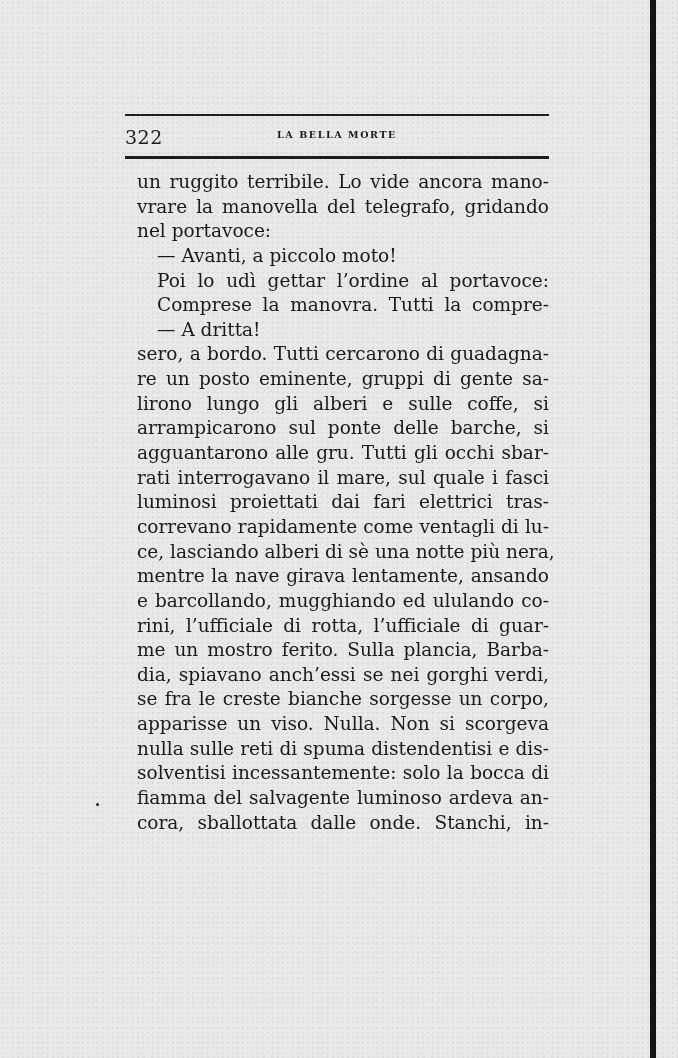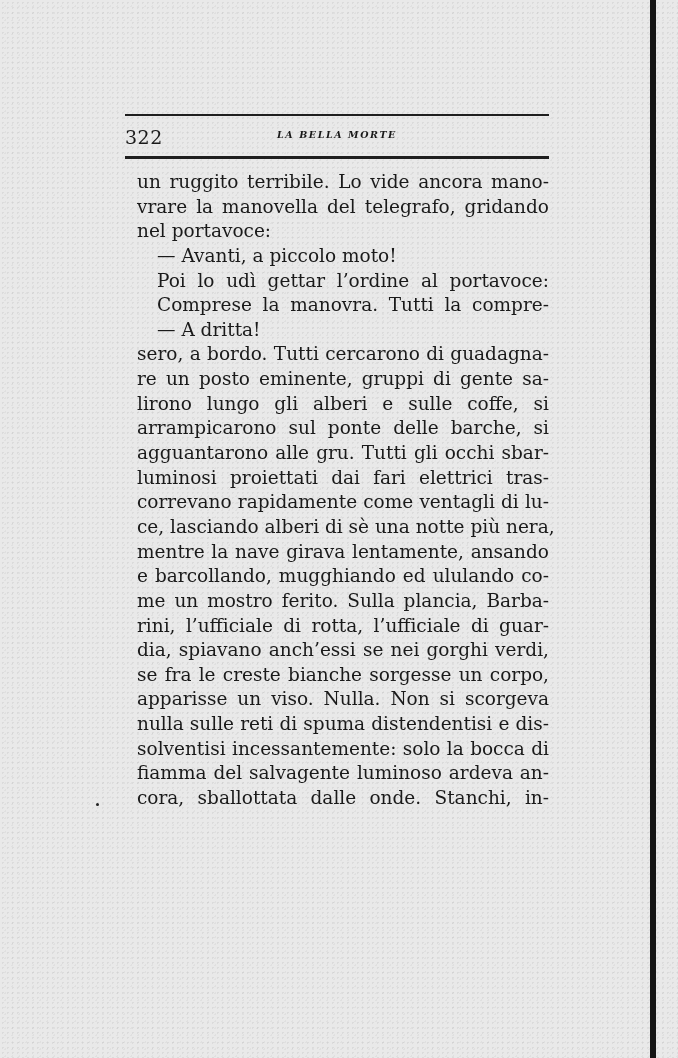--- a/index.html
+++ b/index.html
@@ -24,21 +24,21 @@
   .rule.top { top: 114px; height: 2px; }
   .rule.bottom { top: 156px; height: 3px; }
   .running-head {
     position: absolute; left: 125px; width: 424px; top: 126px; height: 20px;
   }
   .page-number {
     position: absolute; left: 0; top: 0; font-size: 19px; letter-spacing: 0.5px;
   }
   .running-title {
     position: absolute; left: 0; right: 0; top: 3px; text-align: center;
-    font-size: 9.5px; letter-spacing: 1.6px; font-weight: bold; font-style: italic;
+    font-size: 9.5px; letter-spacing: 1.6px; font-weight: bold;
   }
   .body-text {
     position: absolute; left: 125px; top: 170px; width: 424px;
     font-size: 18.5px; line-height: 24.65px;
   }
   .line {
     display: block; white-space: nowrap; text-align: justify; text-align-last: justify;
     height: 24.65px;
     margin-left: 12px;
   }
@@ -67,27 +67,28 @@
     <span class="line last">nel portavoce:</span>
     <span class="line indent last">— Avanti, a piccolo moto!</span>
     <span class="line indent">Poi lo udì gettar l’ordine al portavoce:</span>
     <span class="line indent">Comprese la manovra. Tutti la compre-</span>
     <span class="line indent last">— A dritta!</span>
     <span class="line">sero, a bordo. Tutti cercarono di guadagna-</span>
     <span class="line">re un posto eminente, gruppi di gente sa-</span>
     <span class="line">lirono lungo gli alberi e sulle coffe, si</span>
     <span class="line">arrampicarono sul ponte delle barche, si</span>
     <span class="line">agguantarono alle gru. Tutti gli occhi sbar-</span>
+    <span class="line">rati interrogavano il mare, sul quale i fasci</span>
     <span class="line">luminosi proiettati dai fari elettrici tras-</span>
     <span class="line">correvano rapidamente come ventagli di lu-</span>
     <span class="line">ce, lasciando alberi di sè una notte più nera,</span>
     <span class="line">mentre la nave girava lentamente, ansando</span>
     <span class="line">e barcollando, mugghiando ed ululando co-</span>
+    <span class="line">rini, l’ufficiale di rotta, l’ufficiale di guar-</span>
     <span class="line">me un mostro ferito. Sulla plancia, Barba-</span>
-    <span class="line">rini, l’ufficiale di rotta, l’ufficiale di guar-</span>
     <span class="line">dia, spiavano anch’essi se nei gorghi verdi,</span>
     <span class="line">se fra le creste bianche sorgesse un corpo,</span>
     <span class="line">apparisse un viso. Nulla. Non si scorgeva</span>
     <span class="line">nulla sulle reti di spuma distendentisi e dis-</span>
     <span class="line">solventisi incessantemente: solo la bocca di</span>
     <span class="line">fiamma del salvagente luminoso ardeva an-</span>
     <span class="line">cora, sballottata dalle onde. Stanchi, in-</span>
   </div>
 
 <div class="stray-mark"></div>

